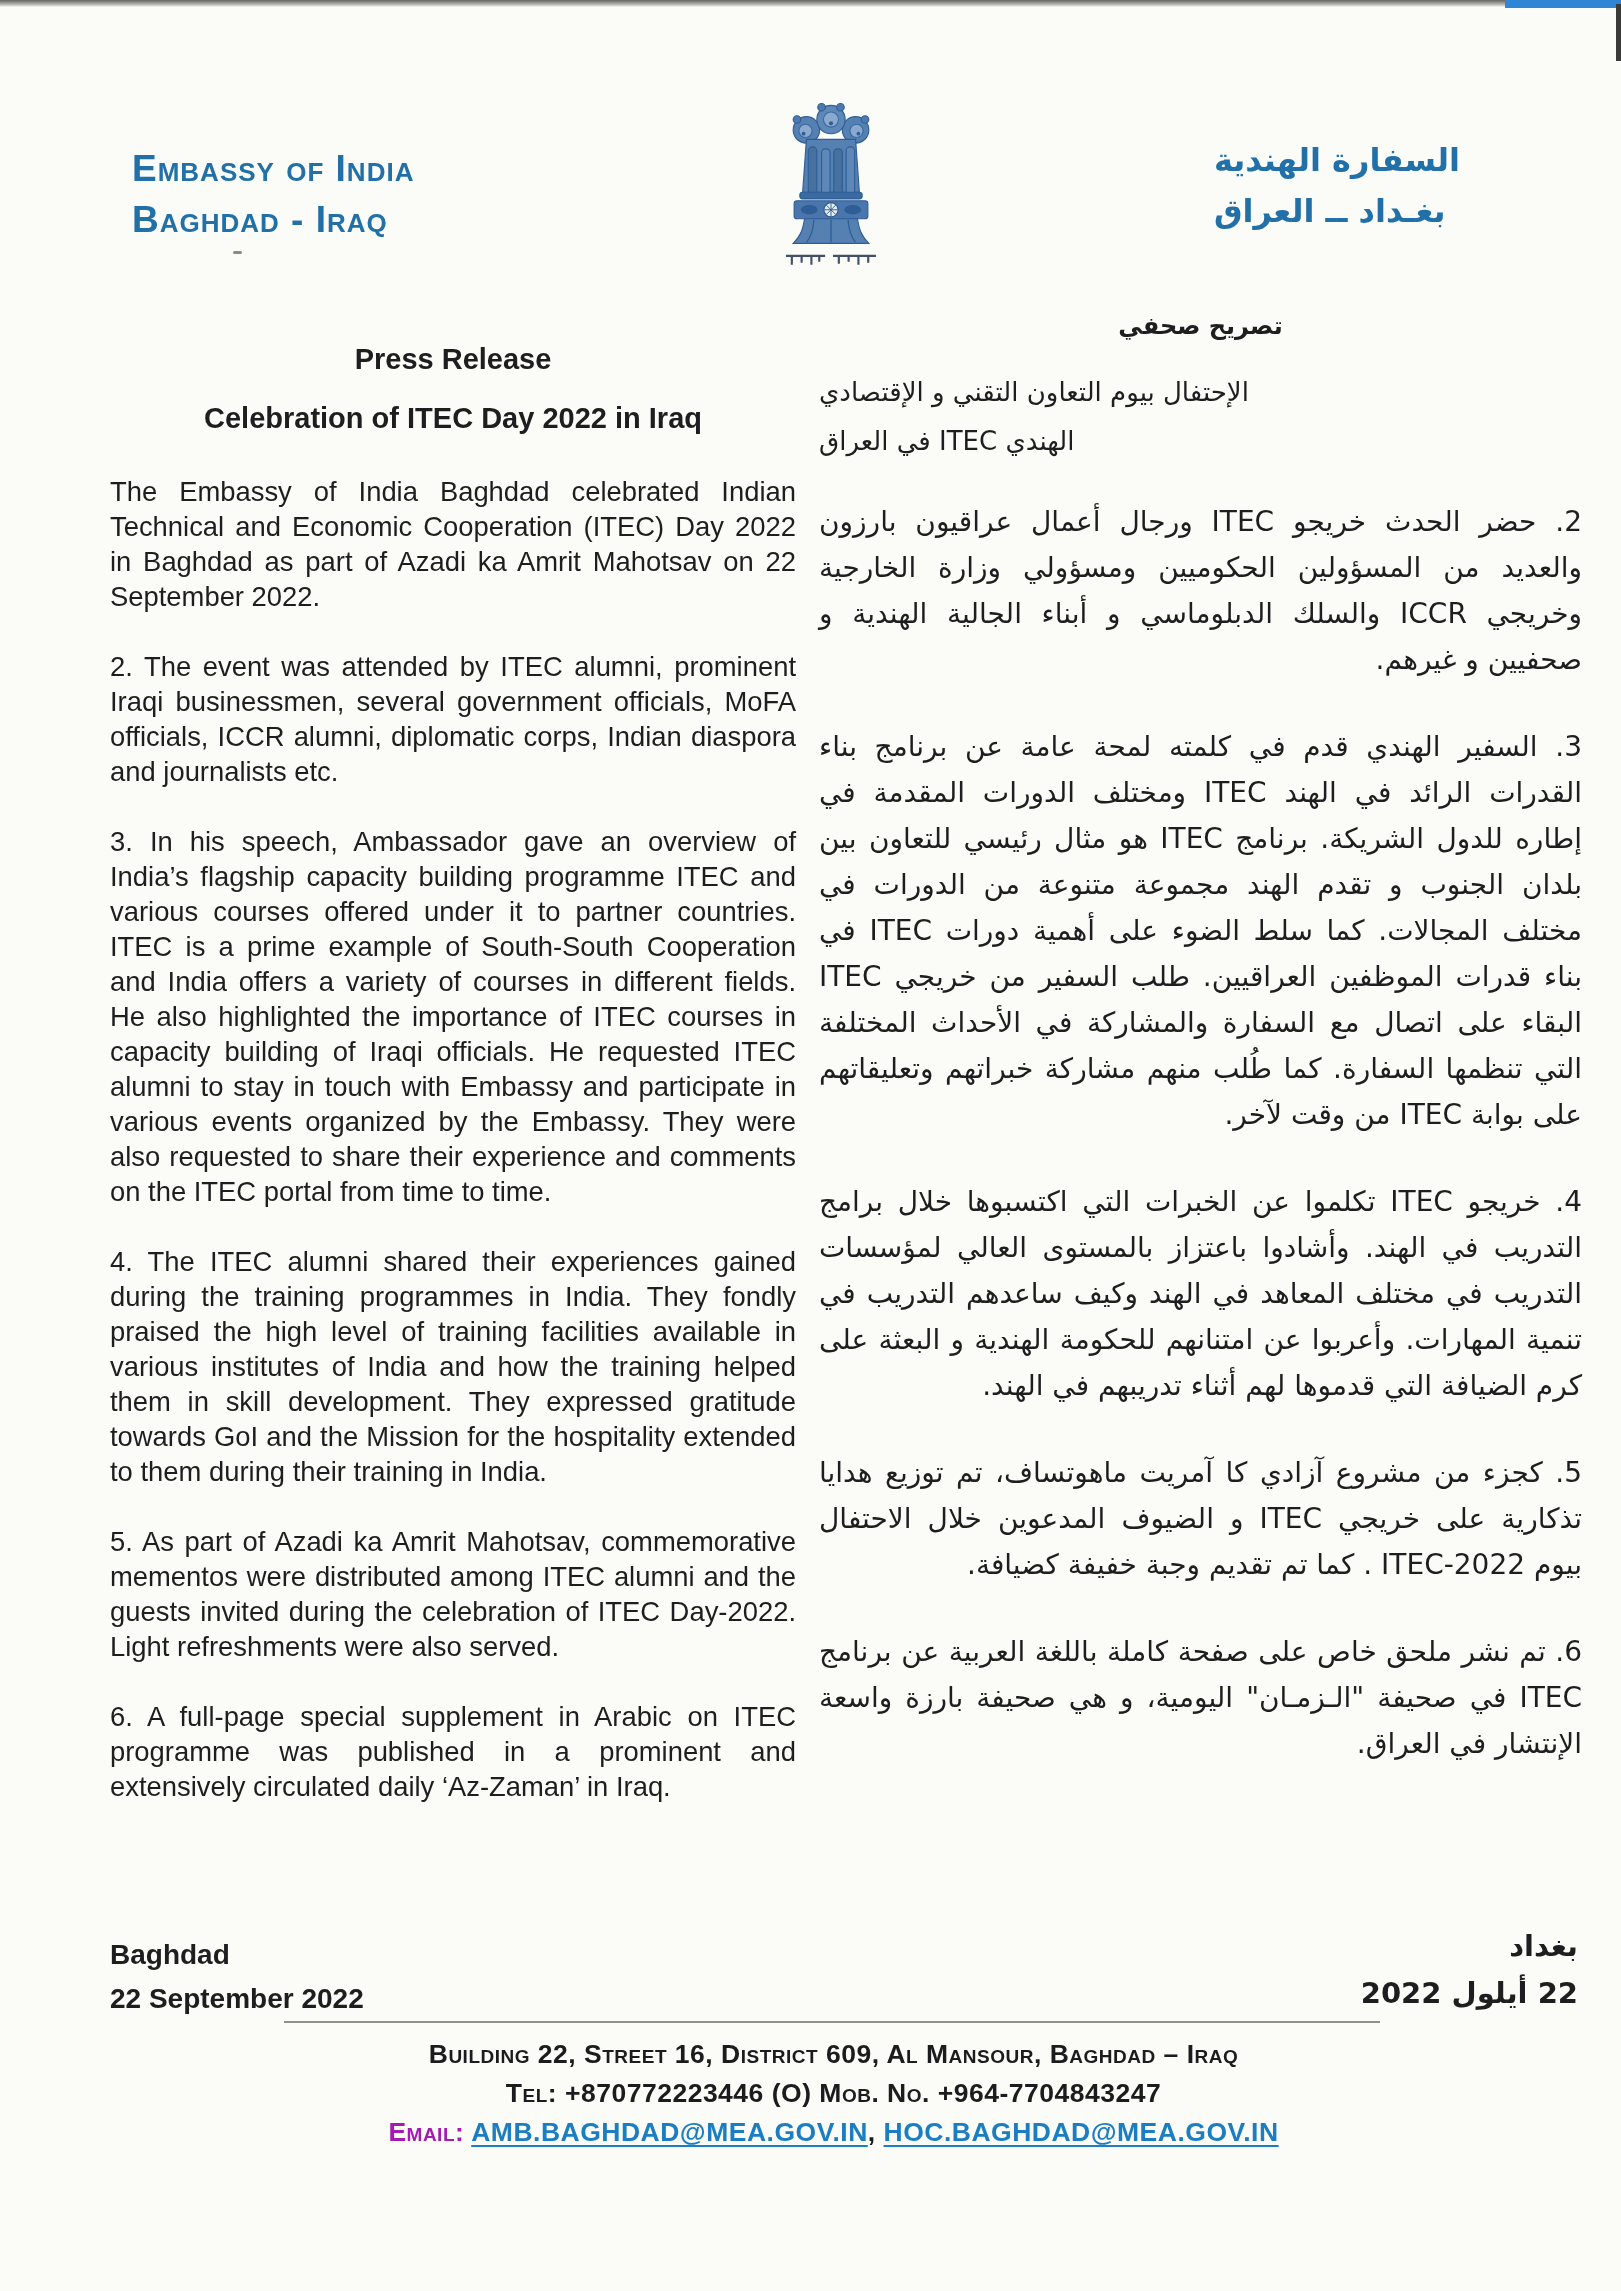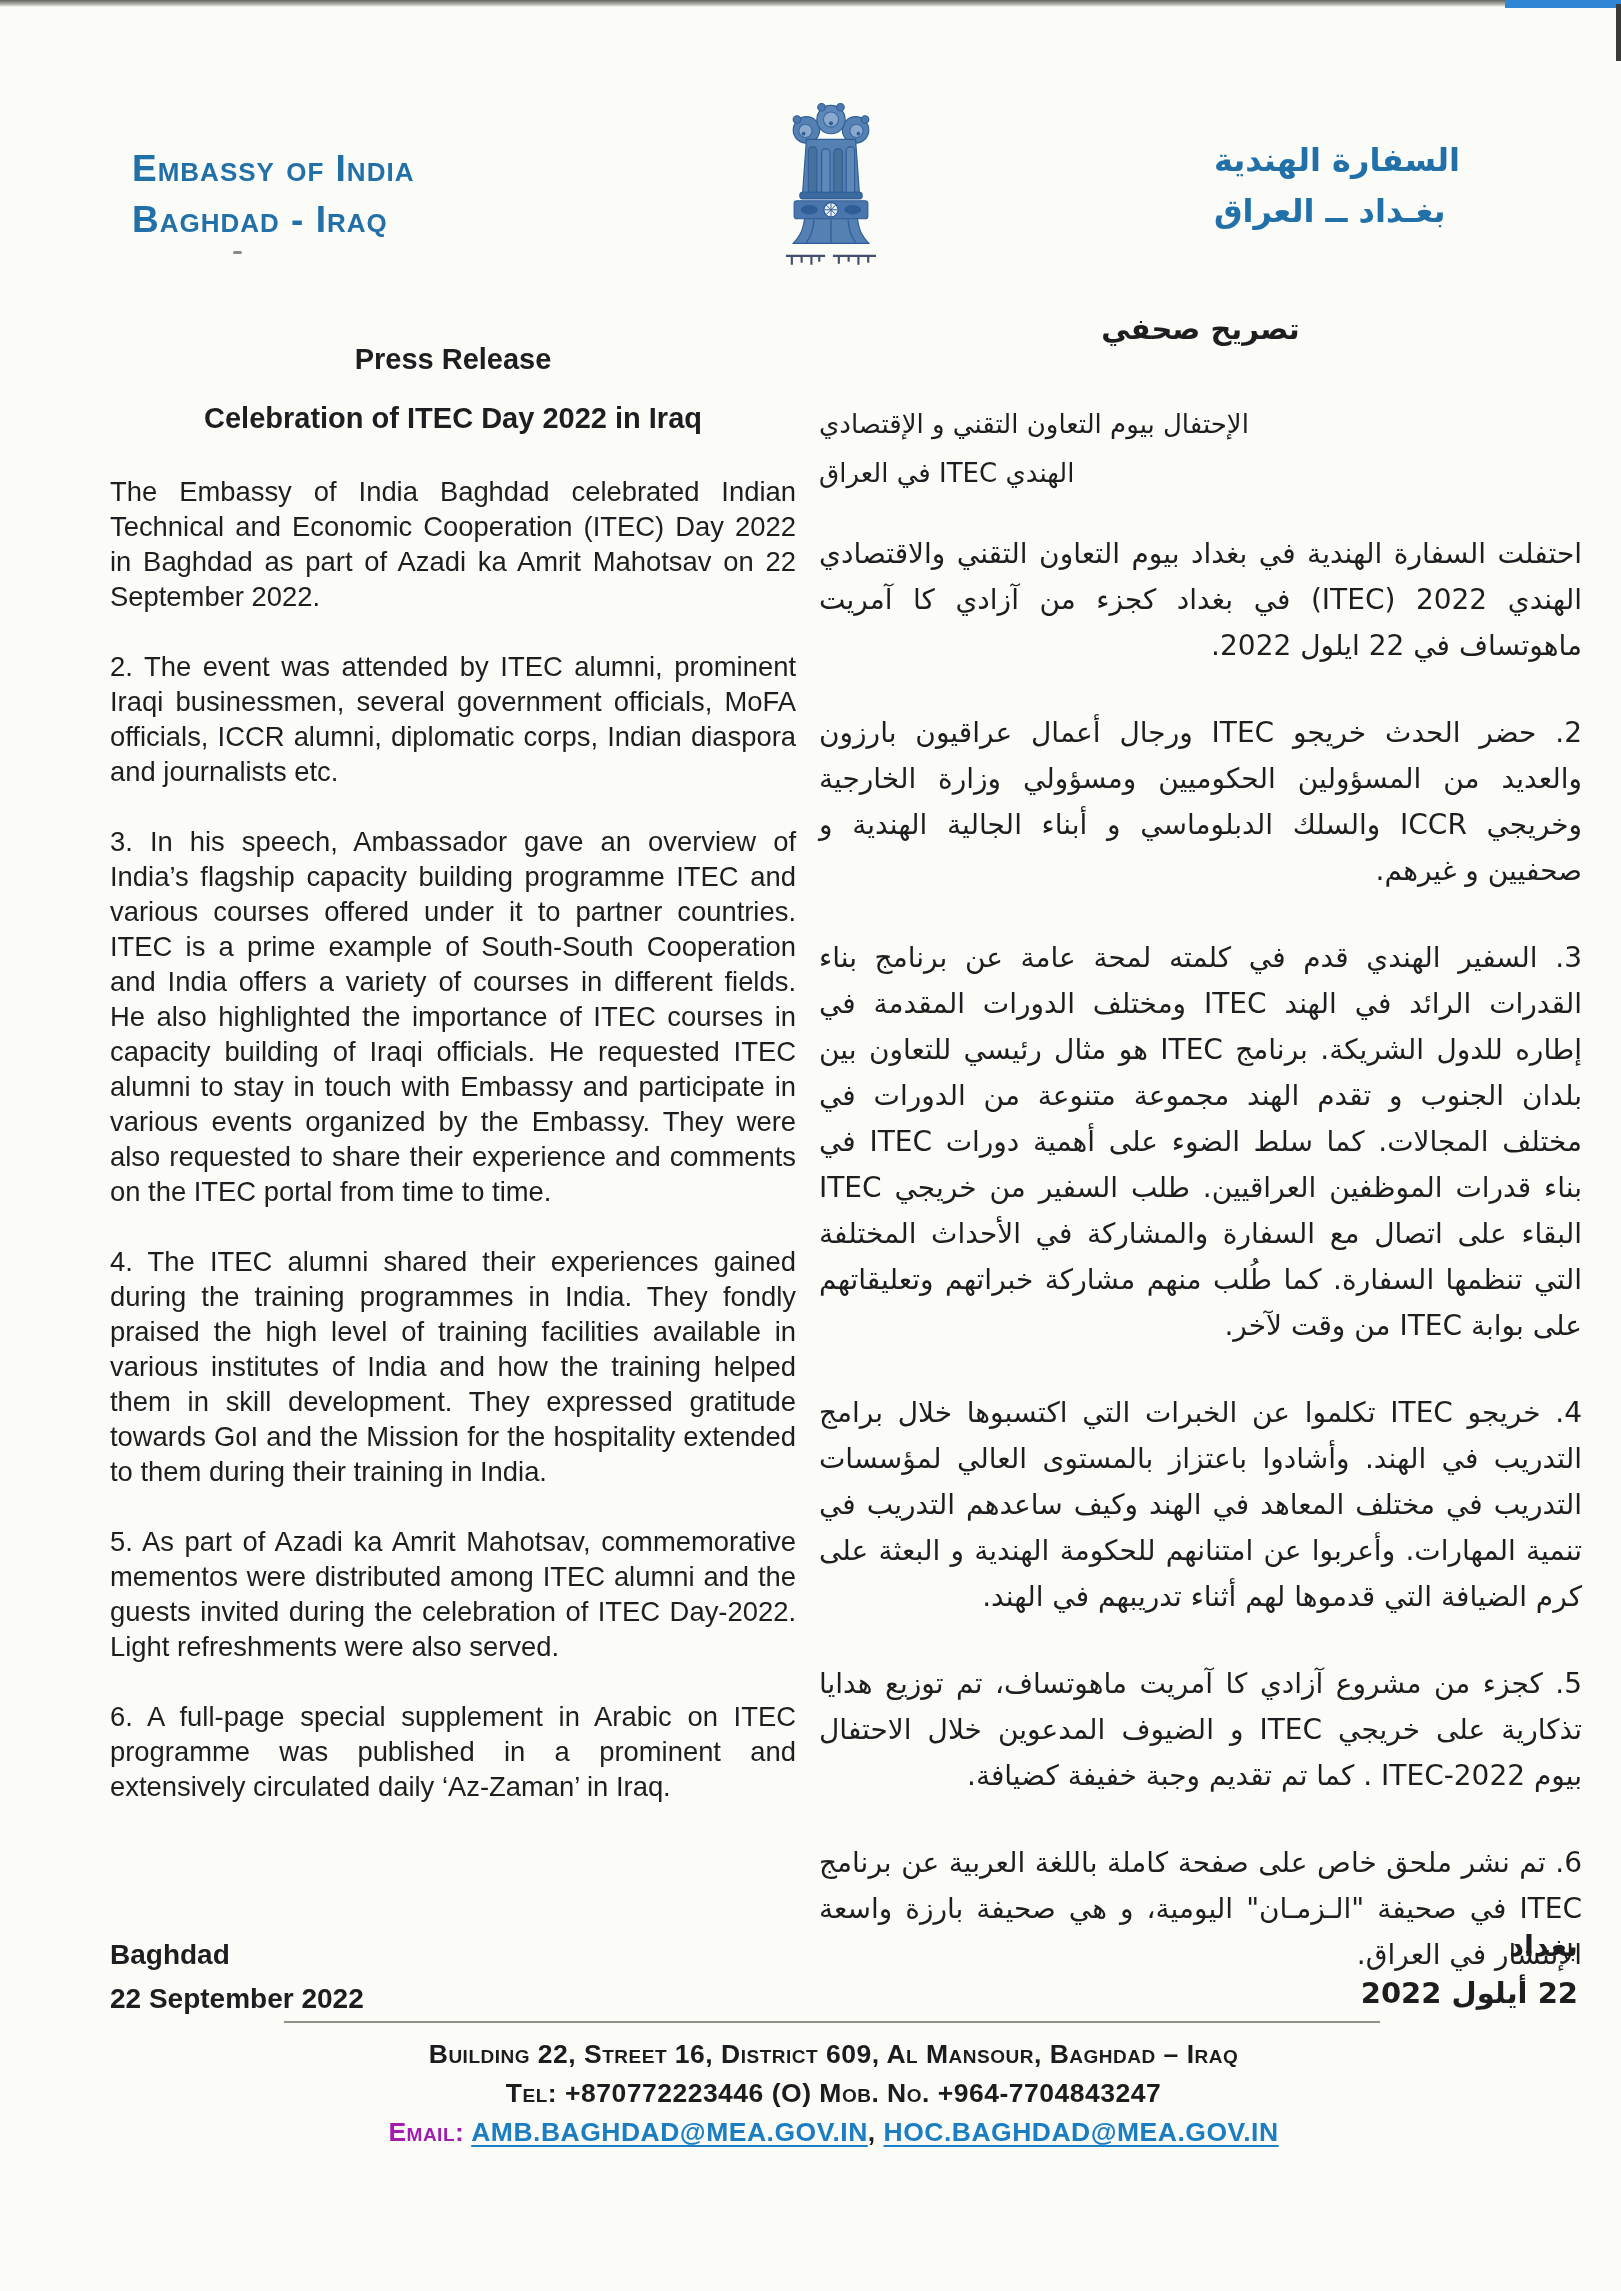--- a/index.html
+++ b/index.html
@@ -28,21 +28,21 @@
   
   .col-en{position:absolute;left:110px;top:343px;width:686px;}
   .col-en .title{font-size:29px;font-weight:bold;text-align:center;margin:0 0 25.5px 0;}
   .col-en .subtitle{font-size:29px;font-weight:bold;text-align:center;margin:0 0 39px 0;}
   .col-en p{font-size:27.4px;line-height:35px;text-align:justify;margin:4px 0 35px 0;}
   .place-date-en{position:absolute;left:110px;top:1933px;
     font-size:28px;line-height:44px;font-weight:bold;}
   
   .col-ar{position:absolute;left:819px;top:312px;width:763px;direction:rtl;
     font-family:"DejaVu Sans","Liberation Sans",sans-serif;}
-  .col-ar .title{font-size:29px;font-weight:bold;text-align:center;margin:0 0 54px 0;}
+  .col-ar .title{font-size:24px;font-weight:bold;text-align:center;margin:0 0 28px 0;}
   .col-ar .subtitle{font-size:26px;font-weight:normal;text-align:left;line-height:49px;margin:0 0 33px 0;}
   .col-ar p{font-size:28px;line-height:46px;text-align:justify;margin:0 0 41px 0;}
   .place-date-ar{position:absolute;right:43px;top:1923px;text-align:right;direction:rtl;
     font-size:29px;line-height:47px;font-weight:bold;
     font-family:"DejaVu Sans","Liberation Sans",sans-serif;}
   
   .footer-rule{position:absolute;left:284px;top:2021px;width:1096px;height:2px;background:#8f8f8a;}
   .footer{position:absolute;left:118px;top:2035px;width:1431px;text-align:center;
     font-variant:small-caps;font-weight:bold;color:#1c1c1e;}
   .footer .f-line{font-size:26.5px;line-height:39px;letter-spacing:0.5px;}
@@ -135,21 +135,20 @@
   <div>Baghdad</div>
   <div>22 September 2022</div>
 </div>
 
 <div class="col-ar">
   <div class="title">تصريح صحفي</div>
   <div class="subtitle">
     <div>الإحتفال بيوم التعاون التقني و الإقتصادي</div>
     <div>الهندي ITEC في العراق</div>
   </div>
-  <p>احتفلت السفارة الهندية في بغداد بيوم التعاون التقني والاقتصادي الهندي 2022 (ITEC) في بغداد كجزء من آزادي كا آمريت ماهوتساف في 22 ايلول 2022.</p>
   <p>2. حضر الحدث خريجو ITEC ورجال أعمال عراقيون بارزون والعديد من المسؤولين الحكوميين ومسؤولي وزارة الخارجية وخريجي ICCR والسلك الدبلوماسي و أبناء الجالية الهندية و صحفيين و غيرهم.</p>
   <p>3. السفير الهندي قدم في كلمته لمحة عامة عن برنامج بناء القدرات الرائد في الهند ITEC ومختلف الدورات المقدمة في إطاره للدول الشريكة. برنامج ITEC هو مثال رئيسي للتعاون بين بلدان الجنوب و تقدم الهند مجموعة متنوعة من الدورات في مختلف المجالات. كما سلط الضوء على أهمية دورات ITEC في بناء قدرات الموظفين العراقيين. طلب السفير من خريجي ITEC البقاء على اتصال مع السفارة والمشاركة في الأحداث المختلفة التي تنظمها السفارة. كما طُلب منهم مشاركة خبراتهم وتعليقاتهم على بوابة ITEC من وقت لآخر.</p>
   <p>4. خريجو ITEC تكلموا عن الخبرات التي اكتسبوها خلال برامج التدريب في الهند. وأشادوا باعتزاز بالمستوى العالي لمؤسسات التدريب في مختلف المعاهد في الهند وكيف ساعدهم التدريب في تنمية المهارات. وأعربوا عن امتنانهم للحكومة الهندية و البعثة على كرم الضيافة التي قدموها لهم أثناء تدريبهم في الهند.</p>
   <p>5. كجزء من مشروع آزادي كا آمريت ماهوتساف، تم توزيع هدايا تذكارية على خريجي ITEC و الضيوف المدعوين خلال الاحتفال بيوم ITEC-2022 . كما تم تقديم وجبة خفيفة كضيافة.</p>
   <p>6. تم نشر ملحق خاص على صفحة كاملة باللغة العربية عن برنامج ITEC في صحيفة "الـزمـان" اليومية، و هي صحيفة بارزة واسعة الإنتشار في العراق.</p>
 </div>
 
 <div class="place-date-ar">
   <div>بغداد</div>
   <div>22 أيلول 2022</div>

